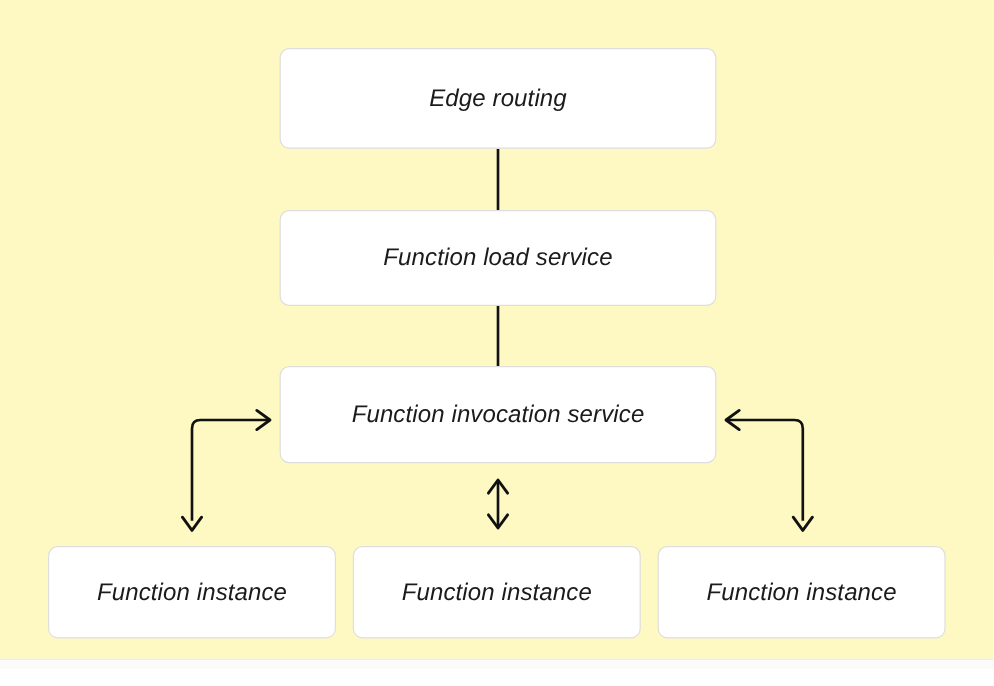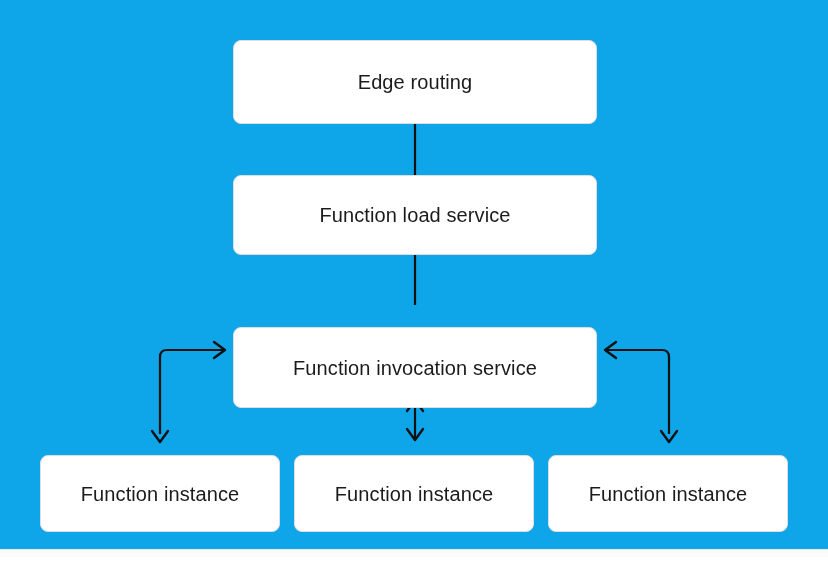--- a/index.html
+++ b/index.html
@@ -7,22 +7,23 @@
     padding: 0;
     background: #ffffff;
   }
   body {
     font-family: "Liberation Sans", sans-serif;
   }
   #canvas {
     position: relative;
     width: 828px;
     height: 557px;
-    background: #0ea5e9;
+    background: #fef9c3;
     overflow: hidden;
+    font-style: italic;
   }
   #bottom-strip {
     position: absolute;
     left: 0;
     top: 549px;
     width: 828px;
     height: 23px;
     background: #fbfbfb;
     border-top: 1px solid #ececec;
   }
@@ -41,21 +42,21 @@
     letter-spacing: 0.1px;
     font-weight: 400;
   }
   .node-label {
     display: block;
     white-space: nowrap;
   }
   
   #node-edge-routing   { left: 233px; top: 40px;  width: 364px; height: 84px; }
   #node-load-balancer  { left: 233px; top: 175px; width: 364px; height: 80px; }
-  #node-invocation     { left: 233px; top: 305px; width: 364px; height: 81px; margin-top: 22px; }
+  #node-invocation     { left: 233px; top: 305px; width: 364px; height: 81px; }
   
   #node-instance-left   { left: 40px;  top: 455px; width: 240px; height: 77px; }
   #node-instance-center { left: 294px; top: 455px; width: 240px; height: 77px; }
   #node-instance-right  { left: 548px; top: 455px; width: 240px; height: 77px; }
 
   .edge-svg {
     position: absolute;
     left: 0;
     top: 0;
     width: 828px;

